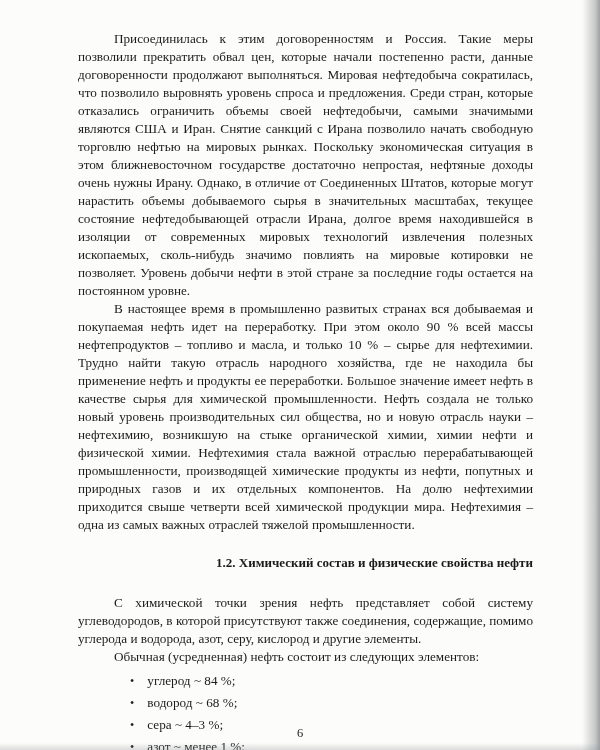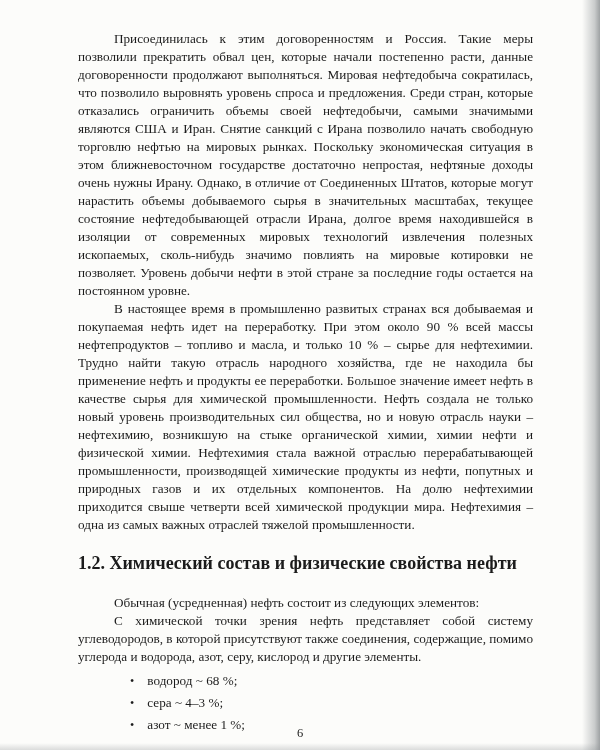--- a/index.html
+++ b/index.html
@@ -27,24 +27,24 @@
     margin: 0;
     font-size: 13.2px;
     line-height: 18px;
     text-align: justify;
     text-indent: 36px;
     hyphens: auto;
     -webkit-hyphens: auto;
   }
   .heading {
     margin: 20px 0 22px 0;
-    font-size: 18px;
+    font-size: 13px;
     line-height: 18px;
     font-weight: bold;
-    text-align: left;
+    text-align: right;
     text-indent: 0;
   }
   .bullets {
     list-style: none;
     margin: 4px 0 0 0;
     padding: 0 0 0 52px;
   }
   .bullets li {
     font-size: 13.2px;
     line-height: 21px;
@@ -94,25 +94,29 @@
 <div class="page">
 
   <div class="content">
 
     <p class="para">Присоединилась к этим договоренностям и Россия. Такие меры позволили прекратить обвал цен, которые начали постепенно расти, данные договоренности продолжают выполняться. Мировая нефтедобыча сократилась, что позволило выровнять уровень спроса и предложения. Среди стран, которые отказались ограничить объемы своей нефтедобычи, самыми значимыми являются США и Иран. Снятие санкций с Ирана позволило начать свободную торговлю нефтью на мировых рынках. Поскольку экономическая ситуация в этом ближневосточном государстве достаточно непростая, нефтяные доходы очень нужны Ирану. Однако, в отличие от Соединенных Штатов, которые могут нарастить объемы добываемого сырья в значительных масштабах, текущее состояние нефтедобывающей отрасли Ирана, долгое время находившейся в изоляции от современных мировых технологий извлечения полезных ископаемых, сколь-нибудь значимо повлиять на мировые котировки не позволяет. Уровень добычи нефти в этой стране за последние годы остается на постоянном уровне.</p>
 
     <p class="para">В настоящее время в промышленно развитых странах вся добываемая и покупаемая нефть идет на переработку. При этом около 90 % всей массы нефтепродуктов – топливо и масла, и только 10 % – сырье для нефтехимии. Трудно найти такую отрасль народного хозяйства, где не находила бы применение нефть и продукты ее переработки. Большое значение имеет нефть в качестве сырья для химической промышленности. Нефть создала не только новый уровень производительных сил общества, но и новую отрасль науки – нефтехимию, возникшую на стыке органической химии, химии нефти и физической химии. Нефтехимия стала важной отраслью перерабатывающей промышленности, производящей химические продукты из нефти, попутных и природных газов и их отдельных компонентов. На долю нефтехимии приходится свыше четверти всей химической продукции мира. Нефтехимия – одна из самых важных отраслей тяжелой промышленности.</p>
 
     <h2 class="heading">1.2. Химический состав и физические свойства нефти</h2>
 
+    <p class="para">С химической точки зрения нефть представляет собой систему углеводородов, в которой присутствуют также соединения, содержащие, помимо углерода и водорода, азот, серу, кислород и другие элементы.</p>
+
     <p class="para">Обычная (усредненная) нефть состоит из следующих элементов:</p>
 
-    <p class="para">С химической точки зрения нефть представляет собой систему углеводородов, в которой присутствуют также соединения, содержащие, помимо углерода и водорода, азот, серу, кислород и другие элементы.</p>
-
     <ul class="bullets">
+      <li>
+        <span class="bullet-glyph">•</span>
+        <span>углерод ~ 84 %;</span>
+      </li>
       <li>
         <span class="bullet-glyph">•</span>
         <span>водород ~ 68 %;</span>
       </li>
       <li>
         <span class="bullet-glyph">•</span>
         <span>сера ~ 4–3 %;</span>
       </li>
       <li>
         <span class="bullet-glyph">•</span>

